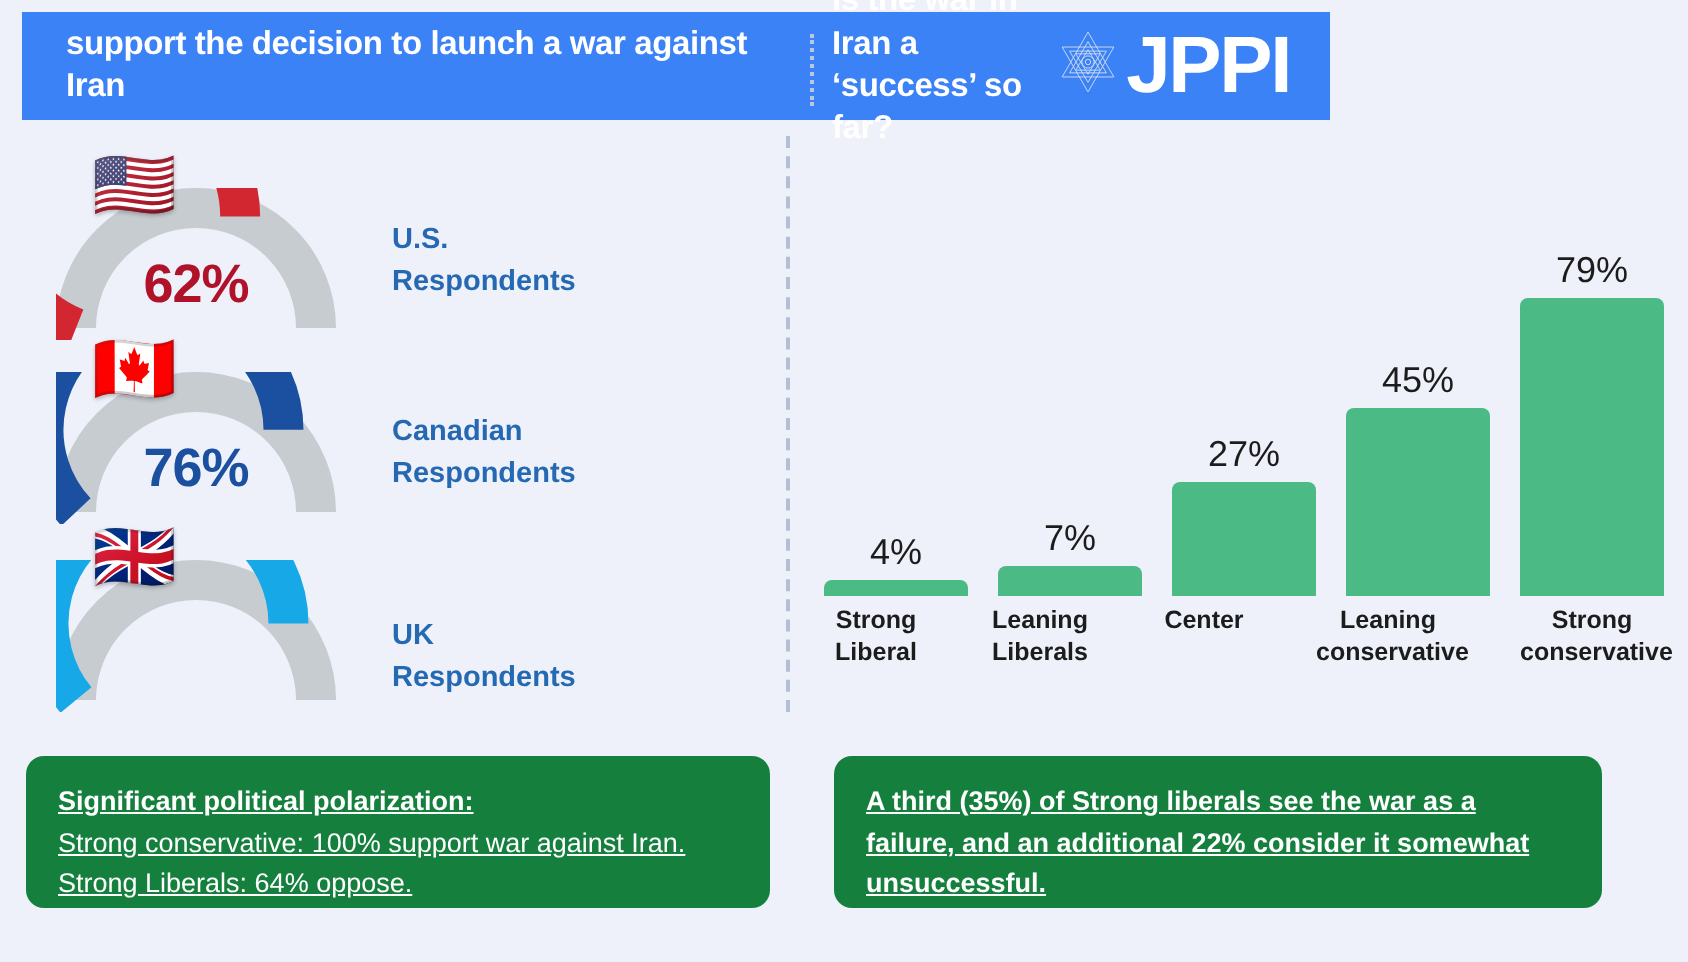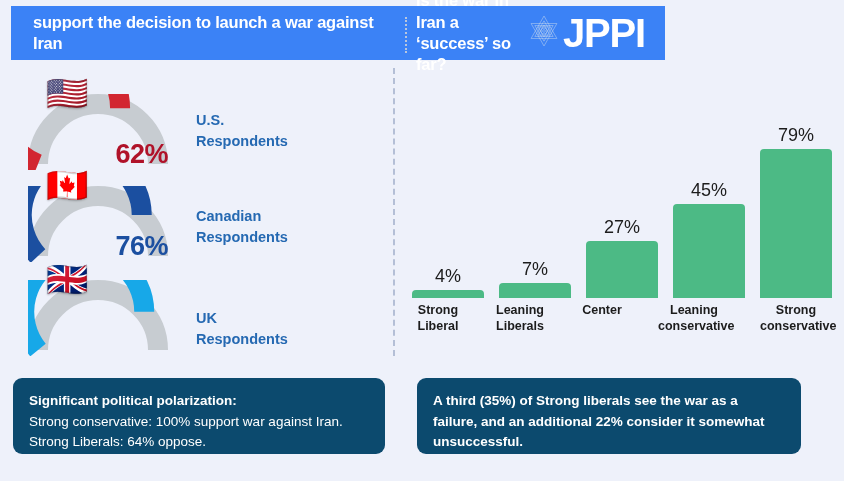--- a/index.html
+++ b/index.html
@@ -98,23 +98,23 @@
   .gauge-wrap {
     position: relative;
     width: 140px;
     height: 88px;
     flex: 0 0 140px;
   }
   .gauge-svg { position: absolute; left: 0; bottom: 0; }
   .gauge-value {
     position: absolute;
     left: 0;
-    bottom: 0;
+    bottom: 12px;
     width: 140px;
-    text-align: right;
+    text-align: center;
     font-size: 27px;
     font-weight: bold;
     letter-spacing: -0.5px;
   }
   .gauge-flag {
     position: absolute;
     left: 18px;
     top: -6px;
     font-size: 34px;
     line-height: 1;
@@ -183,24 +183,25 @@
     text-align: center;
     font-size: 12.5px;
     font-weight: bold;
     color: #1c1c1c;
     line-height: 1.3;
   }
 
   
   .callout {
     position: absolute;
-    background: #0c4a6e;
+    background: #15803d;
     border-radius: 9px;
     color: #ffffff;
     box-sizing: border-box;
+    text-decoration: underline;
   }
   #callout-left {
     left: 13px;
     top: 378px;
     width: 372px;
     height: 76px;
     padding: 13px 16px;
   }
   #callout-right {
     left: 417px;

